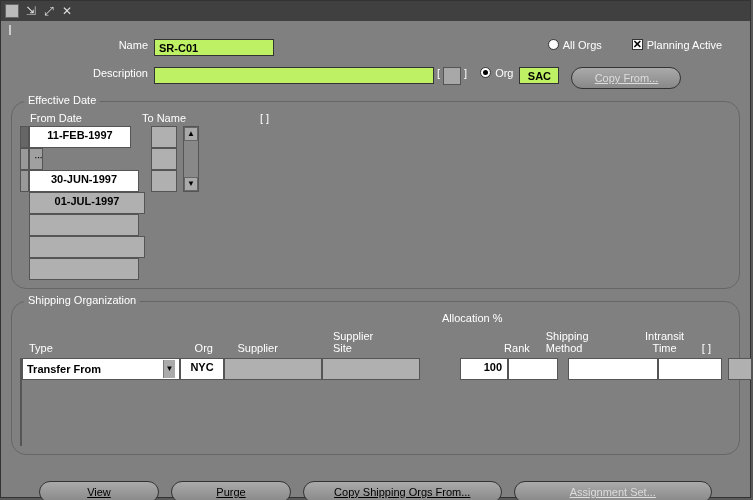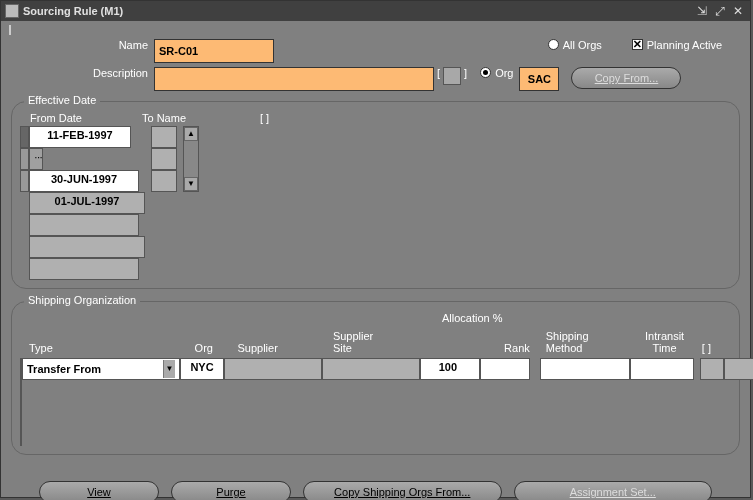--- a/index.html
+++ b/index.html
@@ -9,21 +9,21 @@
   .titlebar-icon { width: 14px; height: 14px; background: #bbb; margin-right: 4px; border: 1px solid #666; }
   .titlebar-text { flex: 1; font-weight: bold; color: #e0e0e0; }
   .titlebar-btns { display: flex; gap: 2px; }
   .titlebar-btn { width: 16px; height: 14px; color: #ddd; text-align: center; cursor: pointer; font-size: 12px; line-height: 14px; }
   .content { padding: 4px 8px; }
   .small-tab { width: 8px; height: 10px; border-left: 2px solid #ccc; margin-bottom: 4px; }
   .header-row { display: flex; align-items: flex-start; margin-bottom: 6px; height: 22px; }
   .hlabel { color: #fff; text-align: right; padding-right: 6px; }
   .hlabel.name { width: 145px; }
   .hlabel.desc { width: 145px; }
-  .input { background: #fdba74; border: 1px solid #333; height: 24px; padding: 2px 4px; font-weight: bold; }
+  .input { background: #bef264; border: 1px solid #333; height: 17px; padding: 2px 4px; font-weight: bold; }
   .input.name { width: 120px; }
   .input.desc { width: 280px; }
   .bracket { color: #fff; margin: 0 3px; }
   .small-gray-box { width: 18px; height: 18px; background: #a8a8a8; border: 1px solid #555; }
   .radio { width: 11px; height: 11px; border-radius: 50%; background: #fff; border: 1px solid #333; display: inline-block; margin-right: 4px; vertical-align: middle; position: relative; }
   .radio.selected::after { content: ''; position: absolute; width: 5px; height: 5px; background: #000; border-radius: 50%; top: 2px; left: 2px; }
   .rlabel { color: #fff; vertical-align: middle; }
   .chk { width: 11px; height: 11px; background: #fff; border: 1px solid #333; display: inline-block; margin-right: 4px; vertical-align: middle; position: relative; }
   .chk.checked::after { content: '✕'; position: absolute; top: -2px; left: 0px; font-size: 11px; font-weight: bold; }
   .input.org { width: 40px; text-align: center; margin-left: 6px; }
@@ -64,37 +64,36 @@
   .so-col.br2 { width: 30px; margin-left: 6px; }
   .so-alloc-label { position: absolute; top: 10px; left: 430px; color: #fff; }
   .so-rows { display: flex; }
   .so-grid { display: flex; flex-direction: row; justify-content: center; }
   .so-row { display: flex; }
   .cell.type { width: 158px; display: flex; align-items: center; }
   .dd-arrow { width: 12px; height: 18px; background: #aaa; border-left: 1px solid #777; text-align: center; font-size: 8px; line-height: 18px; margin-left: auto; }
   .cell.org2 { width: 44px; text-align: center; }
   .cell.sup { width: 98px; }
   .cell.site { width: 98px; }
-  .cell.alloc { width: 60px; text-align: right; padding-right: 22px; }
+  .cell.alloc { width: 48px; text-align: right; padding-right: 5px; margin-left: 40px; }
   .cell.rank { width: 50px; }
   .gap { width: 10px; }
   .cell.meth { width: 90px; }
   .cell.intr { width: 64px; }
   .cell.br2 { width: 24px; }
   .bottom-bar { display: flex; gap: 12px; padding: 18px 30px; align-items: center; }
   .btn.wide { width: 120px; }
   .btn.xwide { flex: 1; }
 </style>
 </head>
 <body>
 
 <div class="window">
   <div class="titlebar">
     <div class="titlebar-icon"></div>
-    <div class="titlebar-text">Sourcing Rule (M1)</div>
     <div class="titlebar-btns">
       <div class="titlebar-btn">⇲</div>
       <div class="titlebar-btn">⤢</div>
       <div class="titlebar-btn">✕</div>
     </div>
   </div>
 
   <div class="content">
     <div class="small-tab"></div>
 

